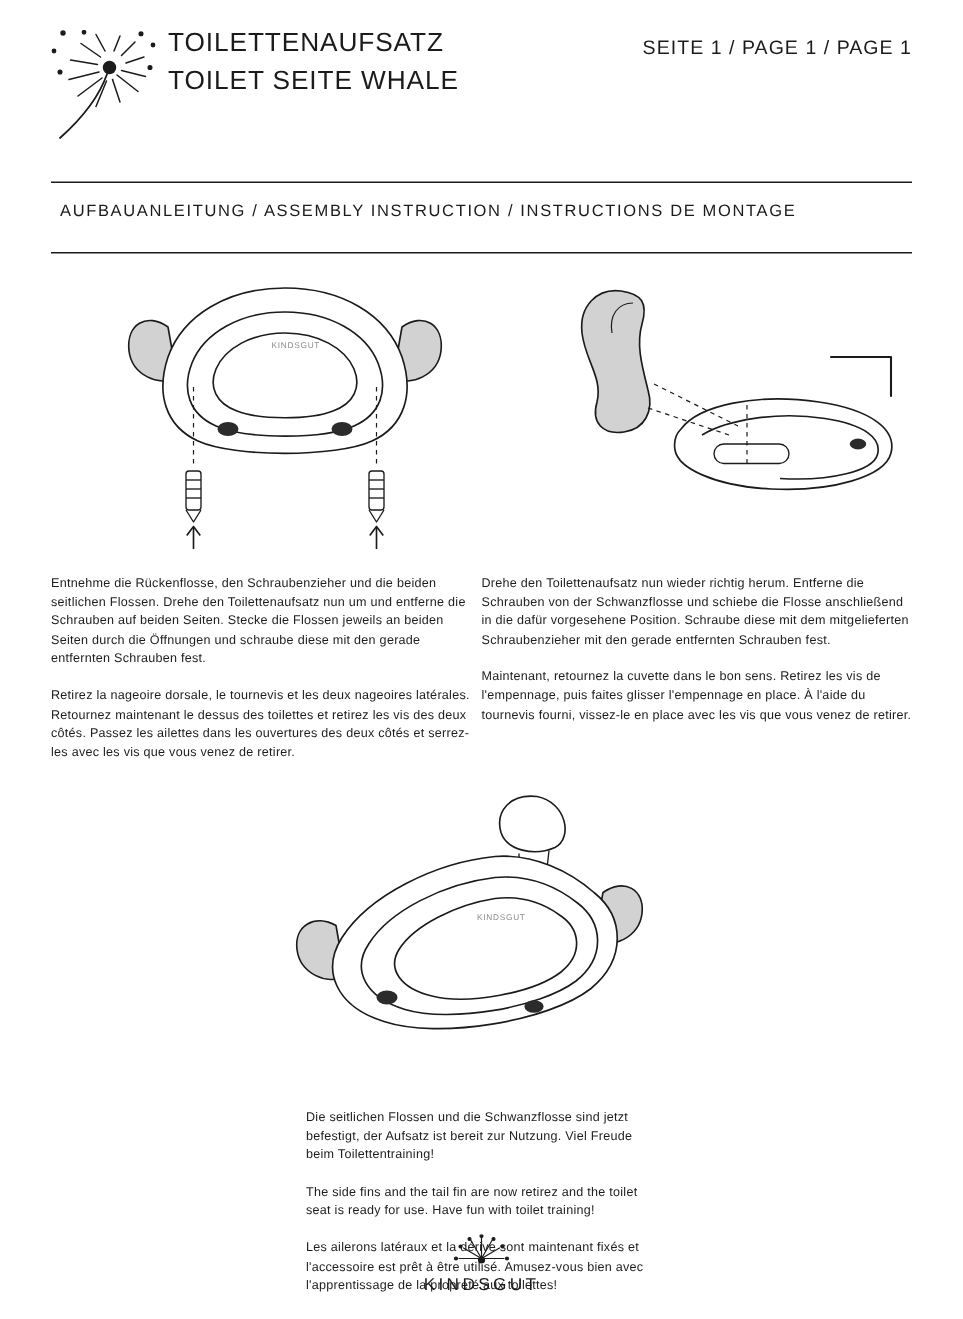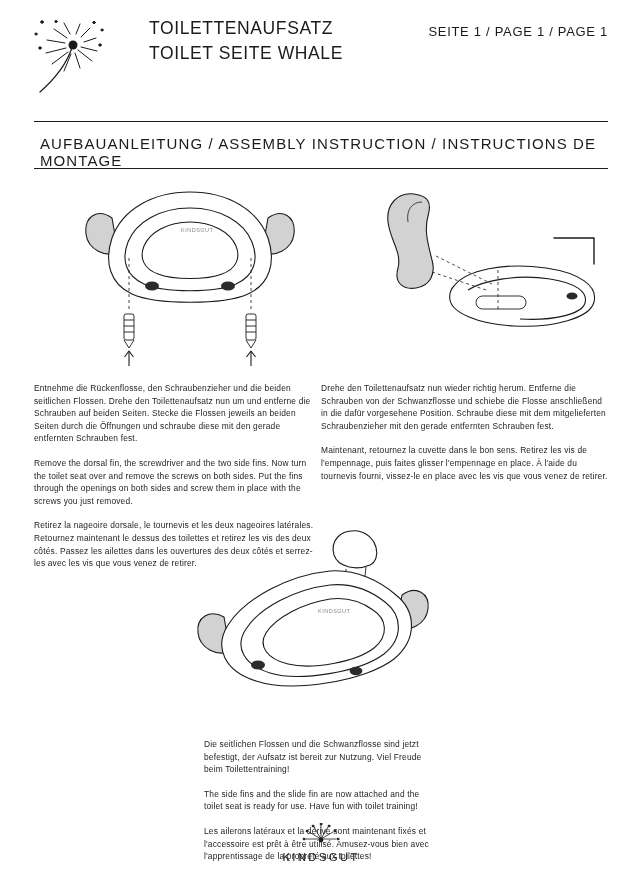--- a/index.html
+++ b/index.html
@@ -38,21 +38,20 @@
     flex: 1 1 auto;
     padding-left: 4px;
   }
   .title-line {
     font-size: 17.5px;
     letter-spacing: 0.6px;
     line-height: 25px;
     font-weight: 400;
     color: #1b1b1b;
     white-space: nowrap;
-    margin-left: 37px;
   }
   .page-num {
     position: absolute;
     right: 34px;
     top: 24px;
     font-size: 13px;
     letter-spacing: 0.7px;
     color: #1b1b1b;
   }
   .rule {
@@ -62,21 +61,21 @@
     height: 1px;
     background: #1b1b1b;
   }
   .rule-top { top: 121px; }
   .rule-bottom { top: 168px; }
 
   .subtitle {
     position: absolute;
     left: 40px;
     top: 135px;
-    font-size: 15px;
+    font-size: 11px;
     letter-spacing: 1.1px;
     color: #1b1b1b;
   }
 
   
   .figures-top {
     position: absolute;
     top: 178px;
     left: 34px;
     right: 34px;
@@ -273,21 +272,20 @@
 
           <ellipse cx="214" cy="110" rx="5.5" ry="3.6" fill="#2b2b2b" stroke="none"></ellipse>
         </g>
       </svg>
     </div>
   </div>
 
   <div class="cols">
     <div class="col">
       <p class="para">Entnehme die Rückenflosse, den Schraubenzieher und die beiden seitlichen Flossen. Drehe den Toilettenaufsatz nun um und entferne die Schrauben auf beiden Seiten. Stecke die Flossen jeweils an beiden Seiten durch die Öffnungen und schraube diese mit den gerade entfernten Schrauben fest.</p>
-      <p class="para">Remove the dorsal fin, the screwdriver and the two side fins. Now turn the toilet seat over and remove the screws on both sides. Put the fins through the openings on both sides and screw them in place with the screws you just removed.</p>
       <p class="para">Retirez la nageoire dorsale, le tournevis et les deux nageoires latérales. Retournez maintenant le dessus des toilettes et retirez les vis des deux côtés. Passez les ailettes dans les ouvertures des deux côtés et serrez-les avec les vis que vous venez de retirer.</p>
     </div>
     <div class="col">
       <p class="para">Drehe den Toilettenaufsatz nun wieder richtig herum. Entferne die Schrauben von der Schwanzflosse und schiebe die Flosse anschließend in die dafür vorgesehene Position. Schraube diese mit dem mitgelieferten Schraubenzieher mit den gerade entfernten Schrauben fest.</p>
       <p class="para">Maintenant, retournez la cuvette dans le bon sens. Retirez les vis de l'empennage, puis faites glisser l'empennage en place. À l'aide du tournevis fourni, vissez-le en place avec les vis que vous venez de retirer.</p>
     </div>
   </div>
 
   <div class="fig fig-bottom">
     <svg width="290" height="200" viewBox="0 0 290 200">
@@ -325,21 +323,21 @@
 
         <ellipse cx="78" cy="140" rx="7" ry="4.6" fill="#2b2b2b" stroke="none"></ellipse>
         <ellipse cx="176" cy="146" rx="6.4" ry="4.2" fill="#2b2b2b" stroke="none"></ellipse>
       </g>
       <text x="138" y="88" font-family="Liberation Sans, sans-serif" font-size="5.5" letter-spacing="0.5" fill="#8a8a8a">KINDSGUT</text>
     </svg>
   </div>
 
   <div class="bottom-text">
     <p class="para">Die seitlichen Flossen und die Schwanzflosse sind jetzt befestigt, der Aufsatz ist bereit zur Nutzung. Viel Freude beim Toilettentraining!</p>
-    <p class="para">The side fins and the slide fin are now attached and the toilet seat is ready for use. Have fun with toilet training!</p>
+    <p class="para">The side fins and the tail fin are now retirez and the toilet seat is ready for use. Have fun with toilet training!</p>
     <p class="para">Les ailerons latéraux et la dérive sont maintenant fixés et l'accessoire est prêt à être utilisé. Amusez-vous bien avec l'apprentissage de la propreté aux toilettes!</p>
   </div>
 
   <div class="footer">
     <svg width="46" height="26" viewBox="0 0 46 26" style="margin:0 auto;">
       <g stroke="#1b1b1b" stroke-width="0.8" fill="none" stroke-linecap="round">
         <line x1="23" y1="16" x2="16" y2="4"></line>
         <line x1="23" y1="16" x2="23" y2="2"></line>
         <line x1="23" y1="16" x2="30" y2="4"></line>
         <line x1="23" y1="16" x2="11" y2="9"></line>

